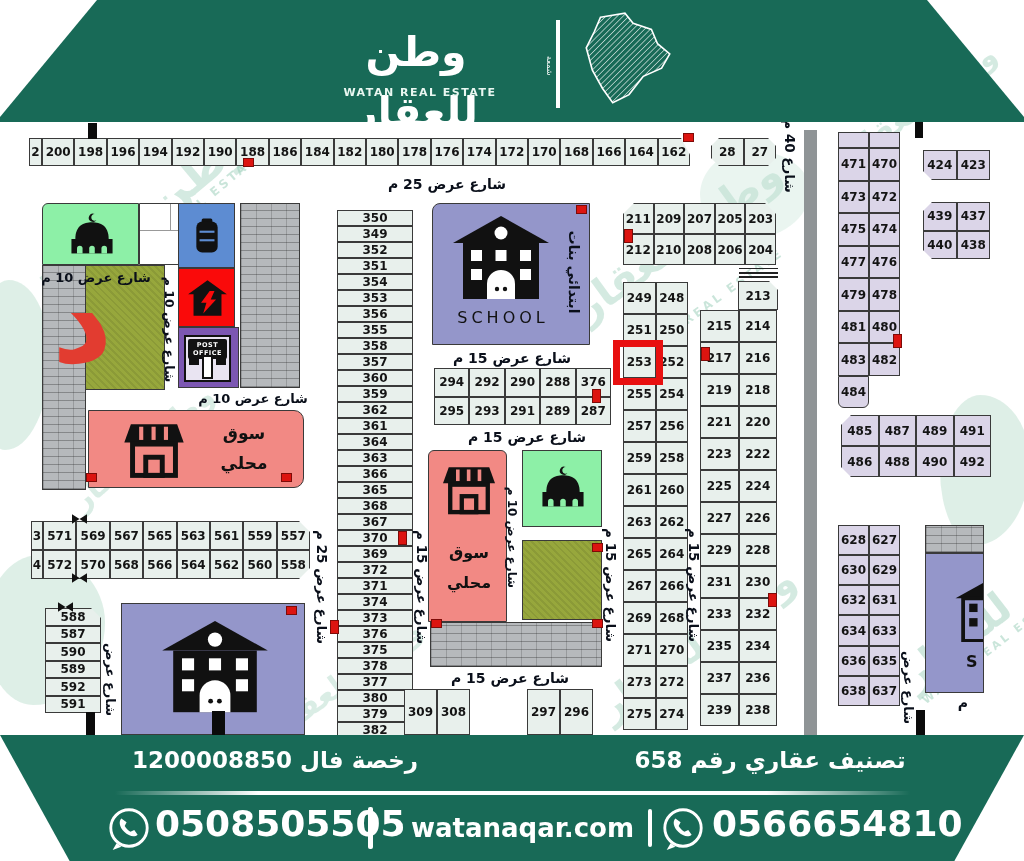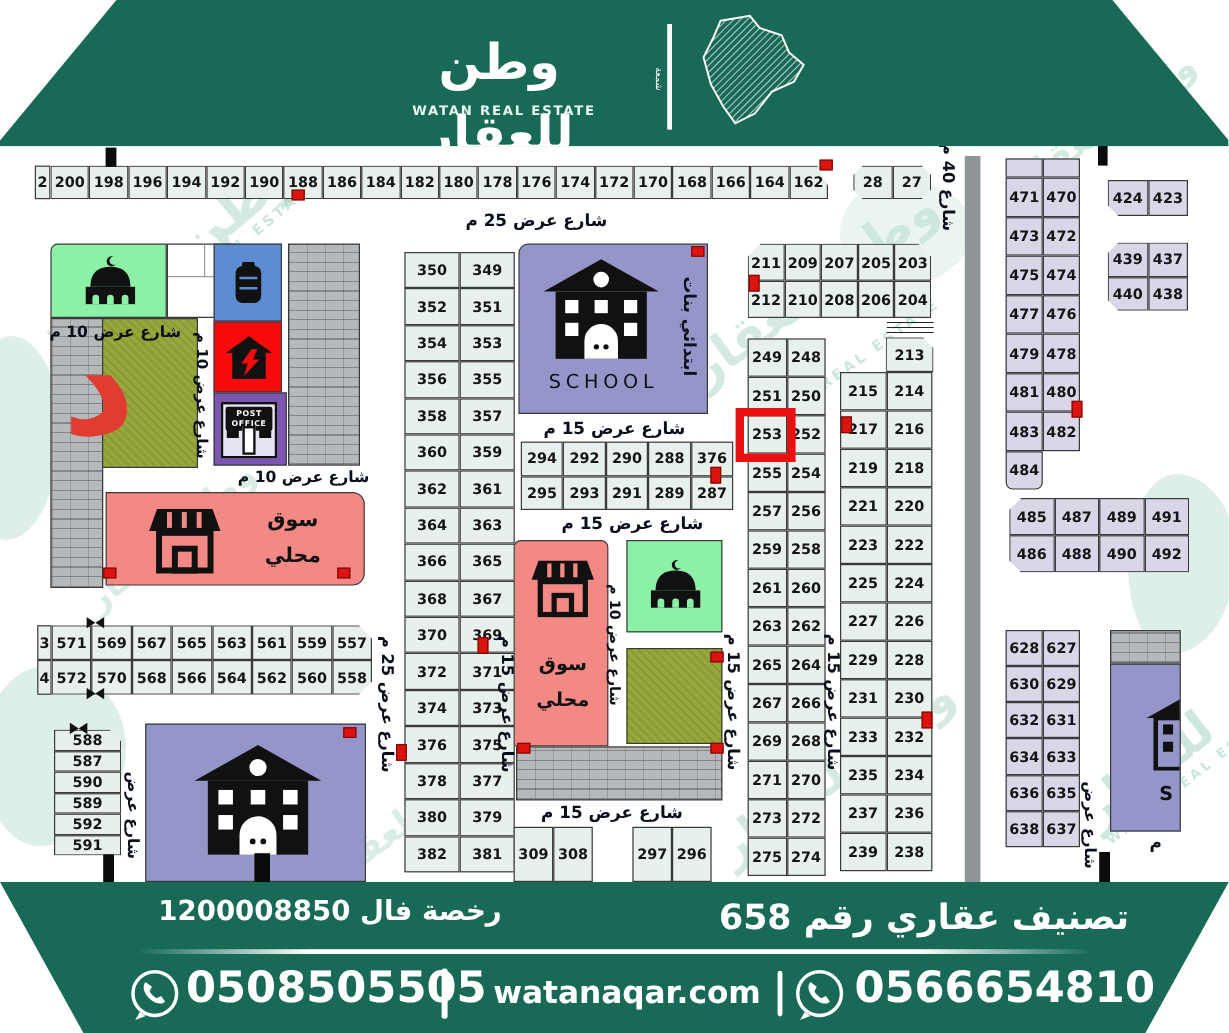--- a/index.html
+++ b/index.html
@@ -202,21 +202,21 @@
       <rect x="44.5" y="35" width="11" height="11" fill="#fff"></rect>
       <rect x="69" y="35" width="11" height="11" fill="#fff"></rect>
       <rect x="20" y="54" width="11" height="11" fill="#fff"></rect>
       <rect x="69" y="54" width="11" height="11" fill="#fff"></rect>
       <path d="M36,84 v-15 a14,14 0 0 1 28,0 v15 z" fill="#fff"></path>
       <circle cx="46" cy="74" r="2.2" fill="#111"></circle>
       <circle cx="54" cy="74" r="2.2" fill="#111"></circle>
     </svg>
   </div>
 
-  <div class="grid" style="left:337px;top:210px;width:92px;height:517px;grid-template-columns:repeat(2,1fr)">
+  <div class="grid" style="left:337px;top:210px;width:76px;height:517px;grid-template-columns:repeat(1,1fr)">
       <div class="cell">350</div>
       <div class="cell">349</div>
       <div class="cell">352</div>
       <div class="cell">351</div>
       <div class="cell">354</div>
       <div class="cell">353</div>
       <div class="cell">356</div>
       <div class="cell">355</div>
       <div class="cell">358</div>
       <div class="cell">357</div>
@@ -303,21 +303,21 @@
       <path d="M18,72 v-9 a5,5 0 0 1 10,0 v9 z" fill="#8df0a7"></path>
       <path d="M40,72 v-9 a5,5 0 0 1 10,0 v9 z" fill="#8df0a7"></path>
       <path d="M62,72 v-9 a5,5 0 0 1 10,0 v9 z" fill="#8df0a7"></path>
     </svg>
   </div>
   <div class="blk olive" style="left:522px;top:540px;width:80px;height:80px"></div>
   <div class="blk brick" style="left:430px;top:622px;width:172px;height:45px"></div>
   <div class="hlabel" style="left:510px;top:670px">شارع عرض 15 م</div>
   <div class="vlabel" style="left:546px;top:577px;width:130px">شارع عرض 15 م</div>
 
-  <div class="grid" style="left:428px;top:689px;width:66px;height:46px;grid-template-columns:repeat(2,1fr)">
+  <div class="grid" style="left:404px;top:689px;width:66px;height:46px;grid-template-columns:repeat(2,1fr)">
       <div class="cell">309</div>
       <div class="cell">308</div>
     </div>
   <div class="grid" style="left:527px;top:689px;width:66px;height:46px;grid-template-columns:repeat(2,1fr)">
       <div class="cell">297</div>
       <div class="cell">296</div>
     </div>
 
   <div class="grid" style="left:623px;top:203px;width:153px;height:62px;grid-template-columns:repeat(5,1fr);clip-path:polygon(11px 0,calc(100% - 11px) 0,100% 11px,100% 100%,0 100%,0 11px)">
       <div class="cell">211</div>
@@ -512,21 +512,21 @@
       <defs>
         <pattern id="hatch-w" width="4" height="4" patternUnits="userSpaceOnUse" patternTransform="rotate(45)">
           <line x1="0" y1="0" x2="0" y2="4" stroke="#fff" stroke-width="1.1"></line>
         </pattern>
       </defs>
       <path d="M28,8 L52,4 L60,14 L78,20 L84,34 L96,44 L88,58 L70,66 L56,84 L40,92 L30,78 L20,60 L14,38 L22,22 Z" fill="url(#hatch-w)" stroke="#fff" stroke-width="1.6"></path>
     </svg>
   </div>
 
   <div id="footer">
-    <div class="ftxt" style="left:540px;top:12px;width:460px;font-size:29px">تصنيف عقاري رقم 658</div>
+    <div class="ftxt" style="left:540px;top:12px;width:460px;font-size:23px">تصنيف عقاري رقم 658</div>
     <div class="ftxt" style="left:40px;top:12px;width:470px;font-size:23px">رخصة فال 1200008850</div>
     <div class="fdivider" style="left:115px;top:56px;width:795px"></div>
 
     <svg style="position:absolute;left:106px;top:70px" width="46" height="46" viewBox="0 0 48 48">
       <circle cx="24" cy="24" r="19" fill="none" stroke="#fff" stroke-width="3"></circle>
       <path d="M11,40 l-4,7 l9,-3.5" fill="#fff"></path>
       <path d="M16,14 c-3,3 -2,9 3,14 c5,5 11,6 14,3 l-3.5,-5 l-4,2 c-2,-1 -5,-4 -6,-6 l2,-4 z" fill="#fff"></path>
     </svg>
     <div class="ftxt" style="left:155px;top:68px;width:208px;font-size:36px;direction:ltr">0508505505</div>
     <div class="fsep" style="left:368px;top:72px;width:5px;height:42px"></div>

